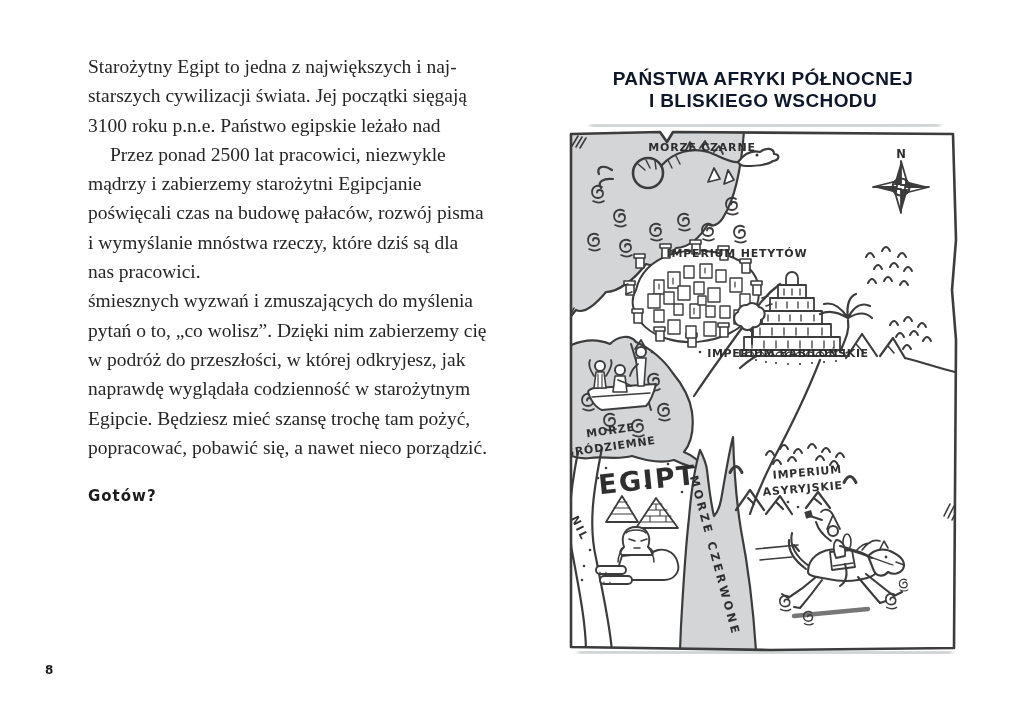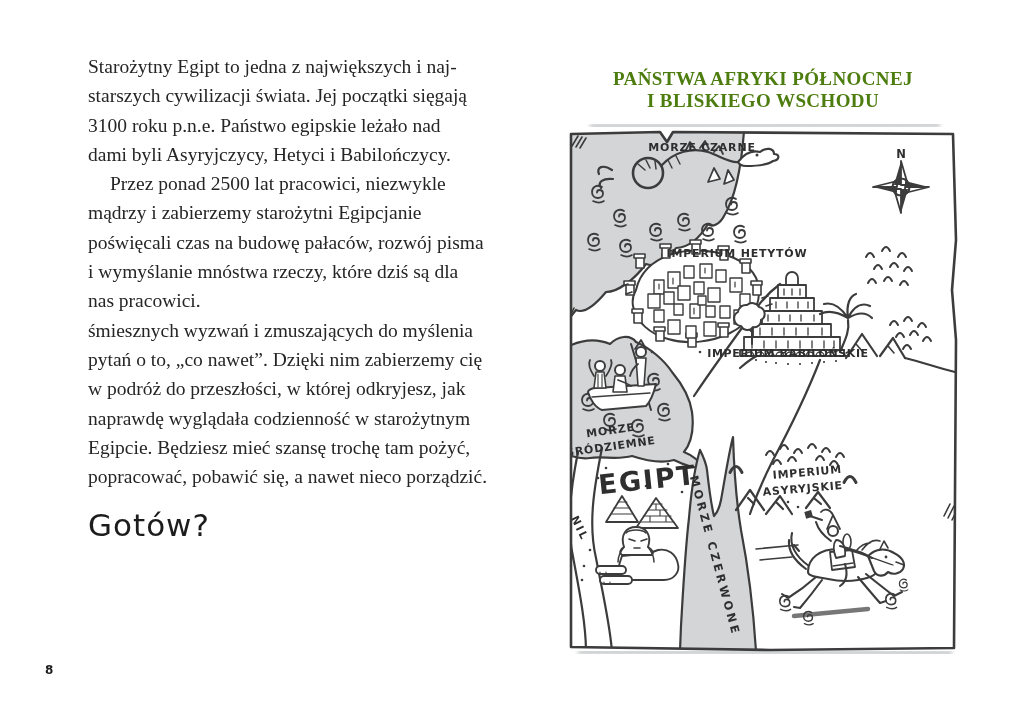--- a/index.html
+++ b/index.html
@@ -2,46 +2,45 @@
 <html><head>
 <meta charset="utf-8">
 <style>
   html,body{margin:0;padding:0;}
   body{width:1024px;height:728px;background:#ffffff;position:relative;overflow:hidden;
        font-family:"Liberation Serif",serif;}
   .textcol{position:absolute;left:88px;top:52px;width:396px;color:#252525;
            font-size:19.5px;line-height:29.3px;}
   .tl{white-space:nowrap;}
   .indent{text-indent:22px;}
-  .heading{margin-top:20px;font-family:"DejaVu Sans",sans-serif;font-weight:normal;
-           font-size:31px;letter-spacing:1px;color:#1c1c1c;}
+  .heading{margin-top:20px;font-family:"DejaVu Sans",sans-serif;font-weight:bold;
+           font-size:15px;letter-spacing:1px;color:#1c1c1c;}
   .pagenum{position:absolute;left:45px;top:663px;font-family:"DejaVu Sans",sans-serif;
            font-size:12px;font-weight:bold;color:#1c1c1c;}
   .maptitle{position:absolute;left:563px;top:68px;width:400px;text-align:center;
-            font-family:Liberation Serif, serif;font-weight:800;font-size:19px;
-            line-height:22px;letter-spacing:0.4px;color:#4d7c0f;}
+            font-family:Liberation Sans, sans-serif;font-weight:800;font-size:19px;
+            line-height:22px;letter-spacing:0.4px;color:#0f172a;}
   svg.map{position:absolute;left:561px;top:122px;}
   .ink{stroke:#3c3c3c;fill:none;stroke-linecap:round;stroke-linejoin:round;}
   .ml{font-family:"DejaVu Sans",sans-serif;font-weight:bold;fill:#2e2e2e;stroke:none;}
 </style>
 </head>
 <body>
 
 <div class="textcol">
   <div class="tl">Starożytny Egipt to jedna z największych i naj-</div>
   <div class="tl">starszych cywilizacji świata. Jej początki sięgają</div>
   <div class="tl">3100 roku p.n.e. Państwo egipskie leżało nad</div>
-  <div class="tl">dami byli Asyryjczycy, Hetyci i Babilończycy.</div>
   <div class="tl indent">Przez ponad 2500 lat pracowici, niezwykle</div>
   <div class="tl">mądrzy i zabierzemy starożytni Egipcjanie</div>
   <div class="tl">poświęcali czas na budowę pałaców, rozwój pisma</div>
   <div class="tl">i wymyślanie mnóstwa rzeczy, które dziś są dla</div>
   <div class="tl">nas pracowici.</div>
   <div class="tl">śmiesznych wyzwań i zmuszających do myślenia</div>
-  <div class="tl">pytań o to, „co nawet”. Dzięki nim zabierzemy cię</div>
+  <div class="tl">pytań o to, „co wolisz”. Dzięki nim zabierzemy cię</div>
   <div class="tl">w podróż do przeszłości, w której odkryjesz, jak</div>
   <div class="tl">naprawdę wyglądała codzienność w starożytnym</div>
   <div class="tl">Egipcie. Będziesz mieć szansę trochę tam pożyć,</div>
   <div class="tl">popracować, pobawić się, a nawet nieco porządzić.</div>
   <div class="heading">Gotów?</div>
 </div>
 
 <div class="pagenum">8</div>
 
 <div class="maptitle">

